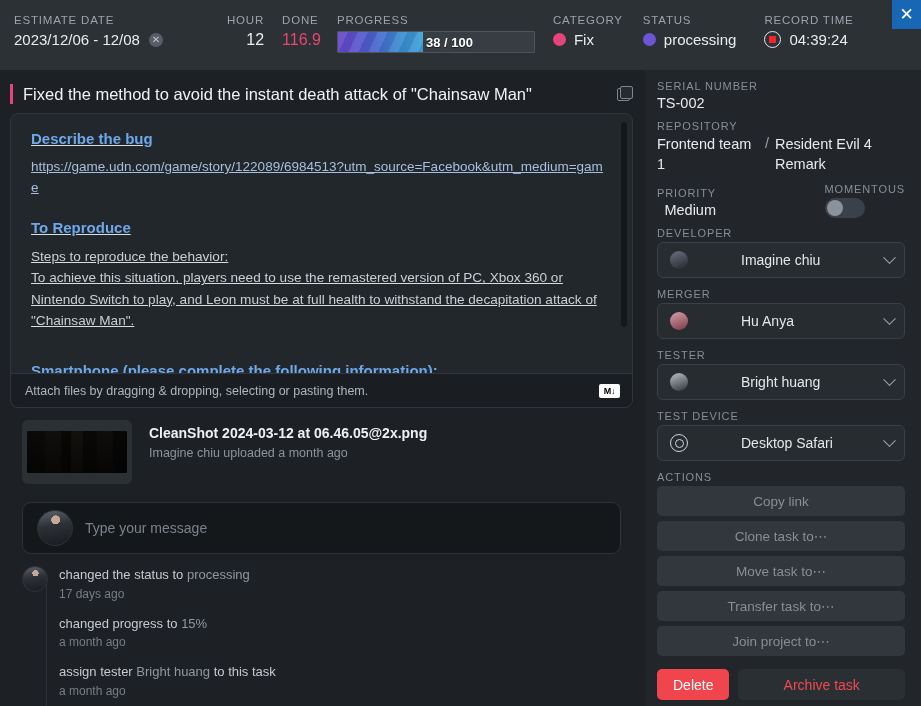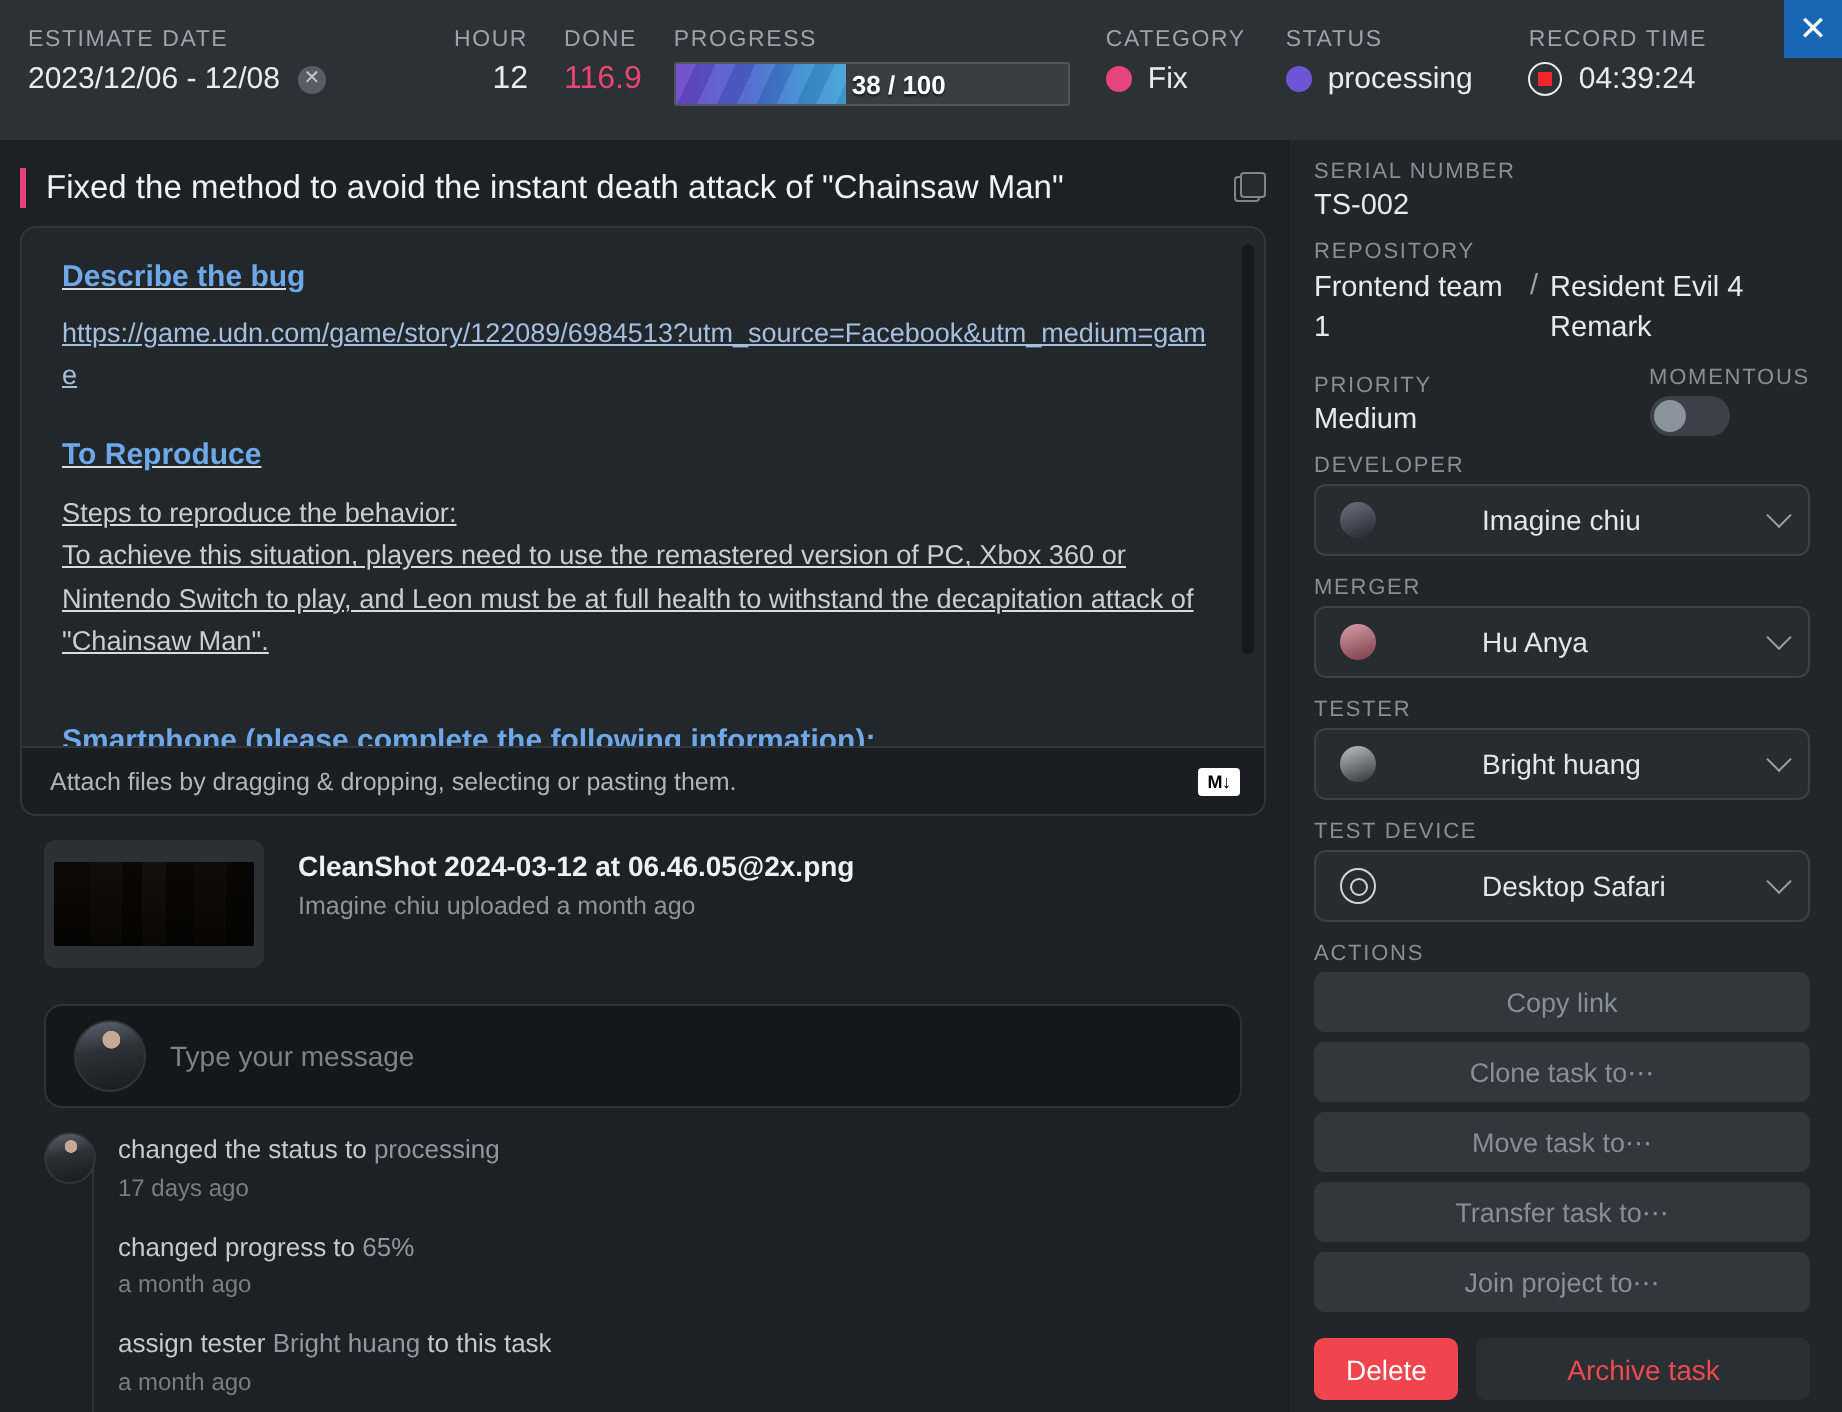--- a/index.html
+++ b/index.html
@@ -188,21 +188,21 @@
   .s-label {
     font-size: 11px; letter-spacing: .08em; color: #868e96;
     text-transform: uppercase; margin-bottom: 3px;
   }
   .s-value { font-size: 14.5px; color: #e6eaee; }
   .s-block { margin-bottom: 9px; }
   .repo-row { display: flex; font-size: 14.5px; color: #e6eaee; gap: 6px; }
   .repo-a { width: 102px; flex: 0 0 102px; line-height: 1.35; }
   .repo-sep { color: #9aa2aa; }
   .repo-b { flex: 1; line-height: 1.35; }
-  .pri-row { display: flex; align-items: flex-end; justify-content: space-between; margin-bottom: 9px; }
+  .pri-row { display: flex; align-items: flex-end; justify-content: space-between; margin-bottom: 9px; text-align: right; }
   .toggle {
     width: 40px; height: 20px; border-radius: 10px; background: #3b4149;
     position: relative; cursor: pointer; flex: 0 0 40px;
   }
   .toggle i {
     position: absolute; left: 2px; top: 2px; width: 16px; height: 16px;
     border-radius: 50%; background: #8a929b; display: block;
   }
   .select {
     height: 36px; border: 1px solid #3a4047; border-radius: 6px;
@@ -357,21 +357,21 @@
         <div class="feed-item">
           <div class="avatar sm"></div>
           <div>
             <div class="feed-text"><span>changed the status to </span><span class="feed-em">processing</span><span></span></div>
             <div class="feed-time">17 days ago</div>
           </div>
         </div>
 
         <div class="feed-item indent">
           <div>
-            <div class="feed-text"><span>changed progress to </span><span class="feed-em">65%</span><span></span></div>
+            <div class="feed-text"><span>changed progress to </span><span class="feed-em">15%</span><span></span></div>
             <div class="feed-time">a month ago</div>
           </div>
         </div>
 
         <div class="feed-item indent">
           <div>
             <div class="feed-text"><span>assign tester </span><span class="feed-em">Bright huang</span><span> to this task</span></div>
             <div class="feed-time">a month ago</div>
           </div>
         </div>

